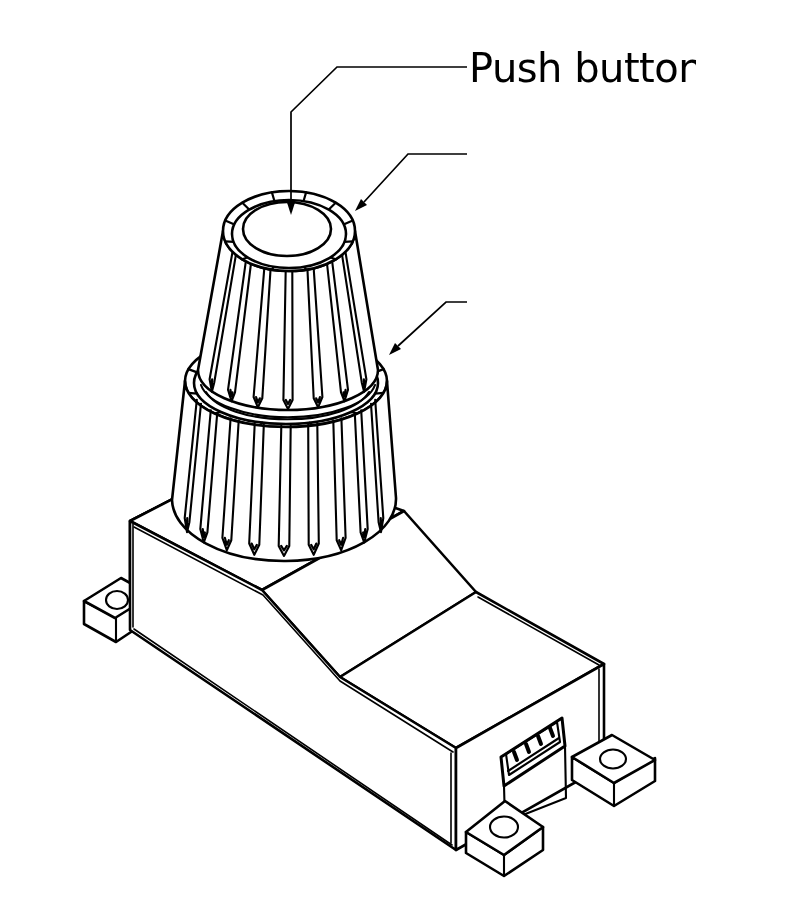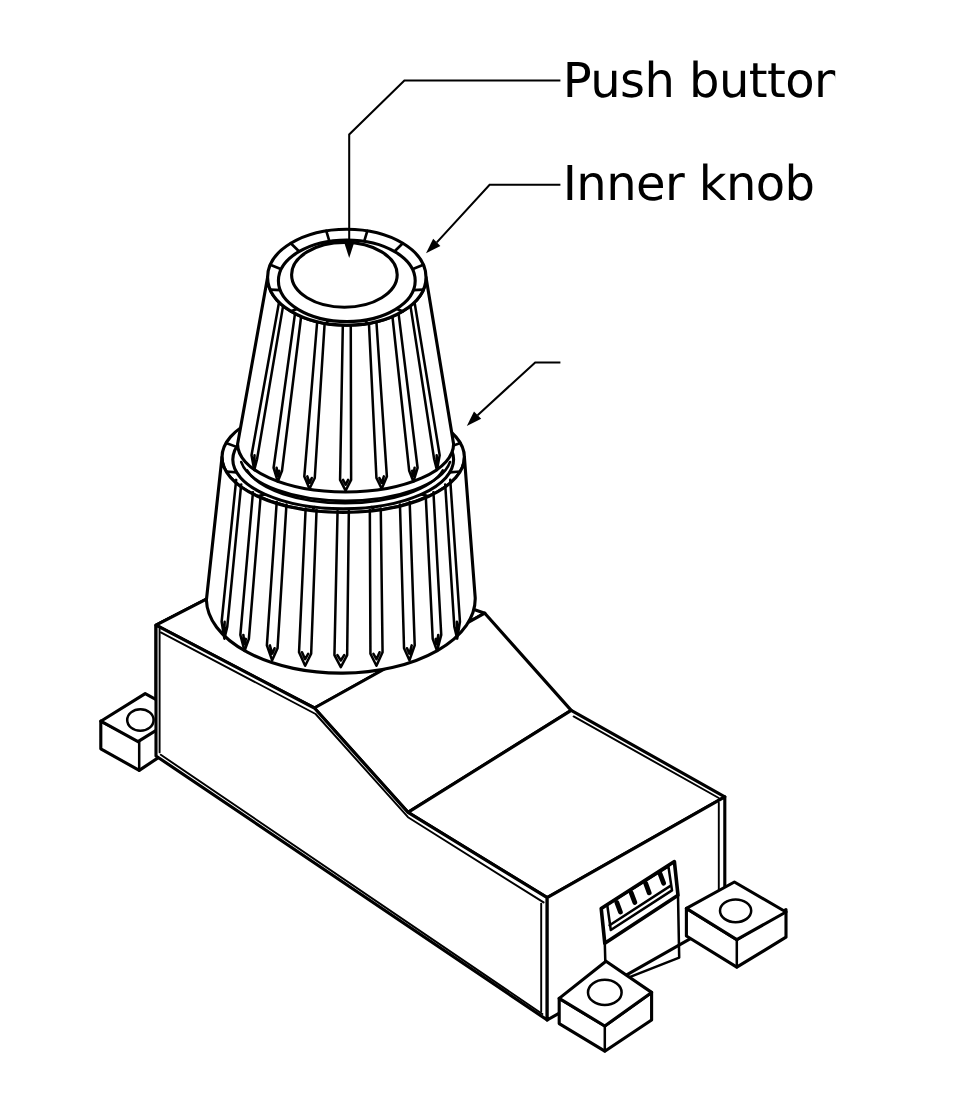--- a/index.html
+++ b/index.html
@@ -138,14 +138,13 @@
 
       <path class="leader" d="M467,154 L408,154 L364,202"></path>
       <path class="ah" d="M355,211 L367,205 L361,199 Z"></path>
 
       <path class="leader" d="M467,302 L446,302 L398,346"></path>
       <path class="ah" d="M389,355 L401,349 L395,343 Z"></path>
     </g>
   </svg>
 
   <div class="callout" id="label-push-button">Push button</div>
-  <div class="callout" id="label-inner-knob">Inner knob</div>
 </div>
 
 </body></html>

